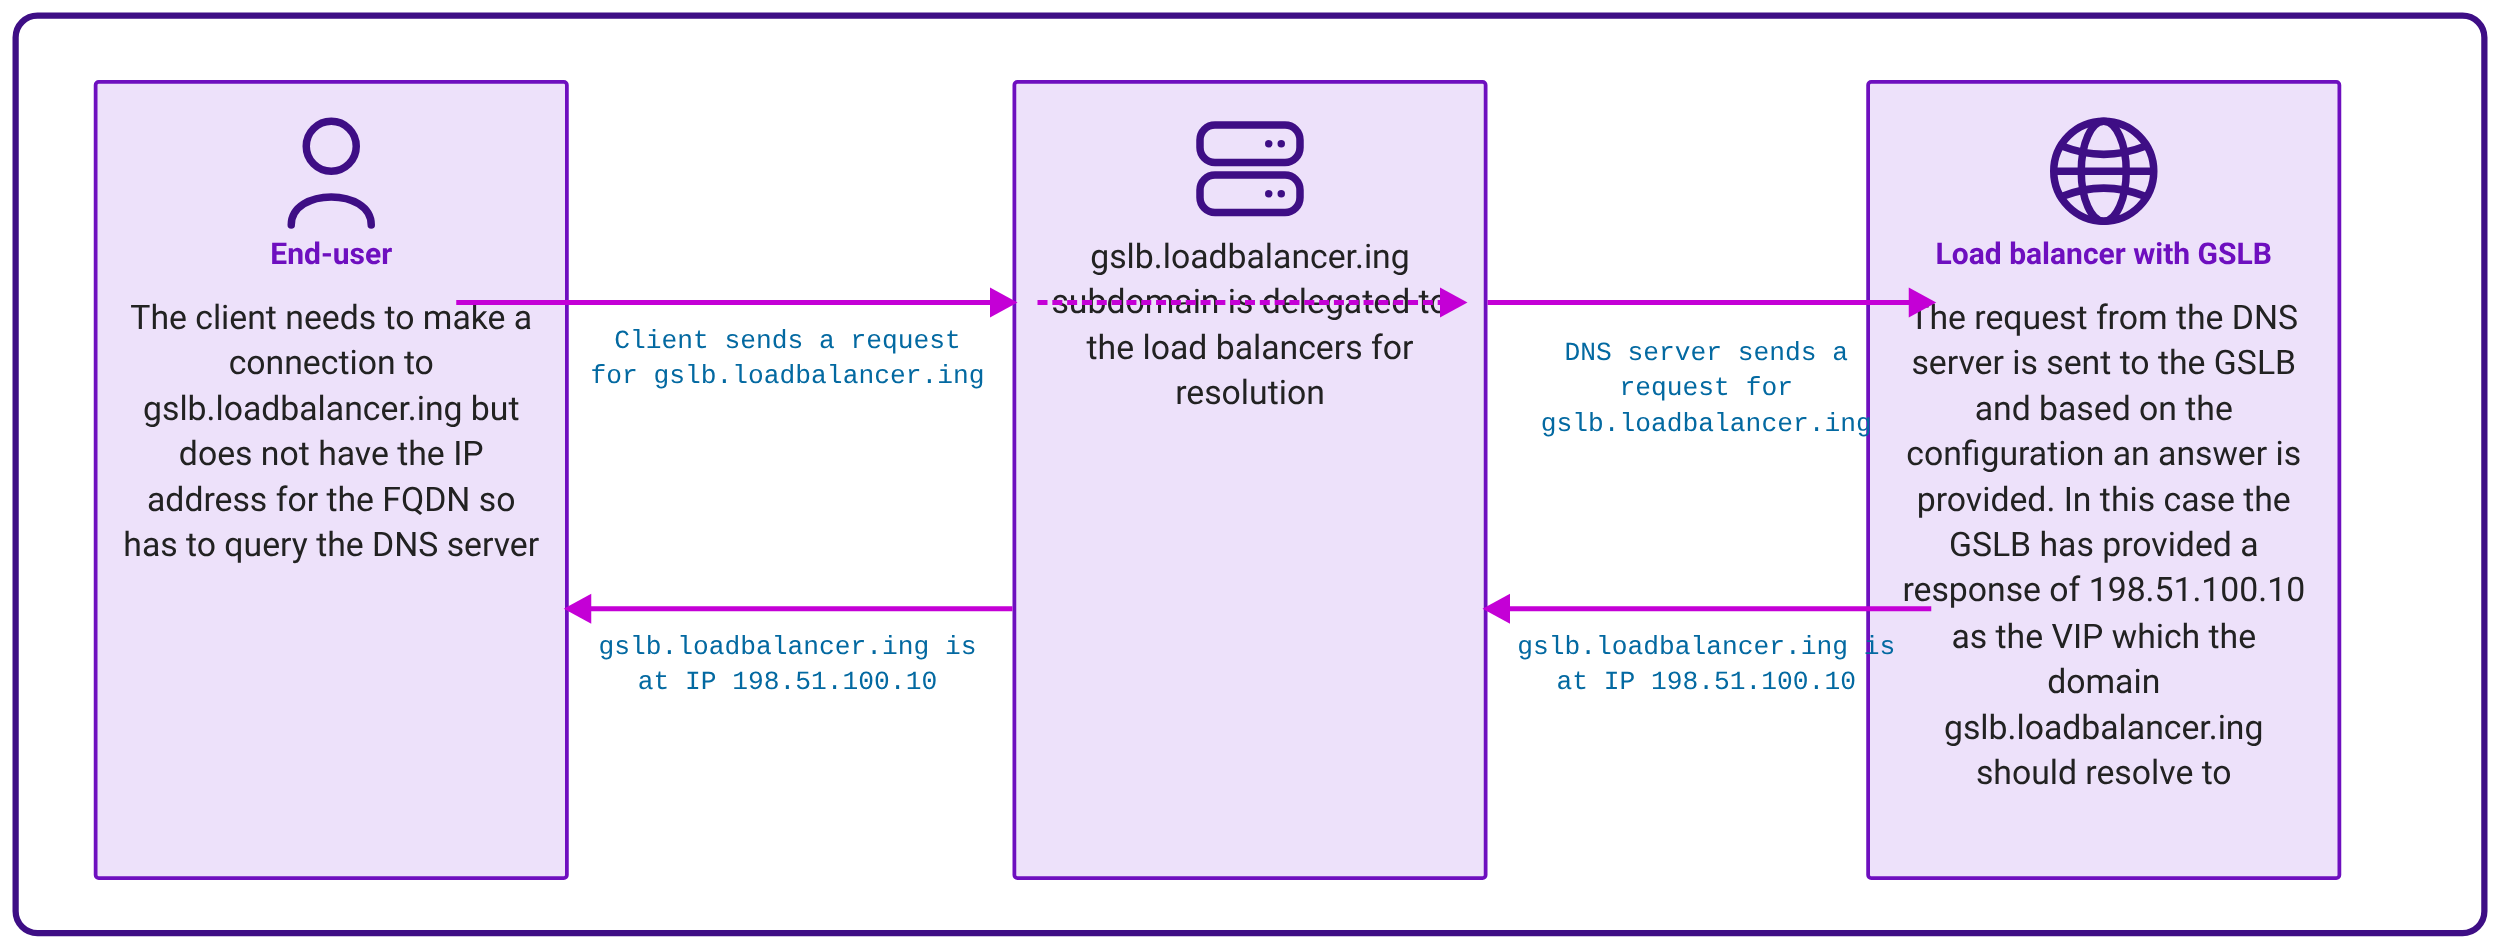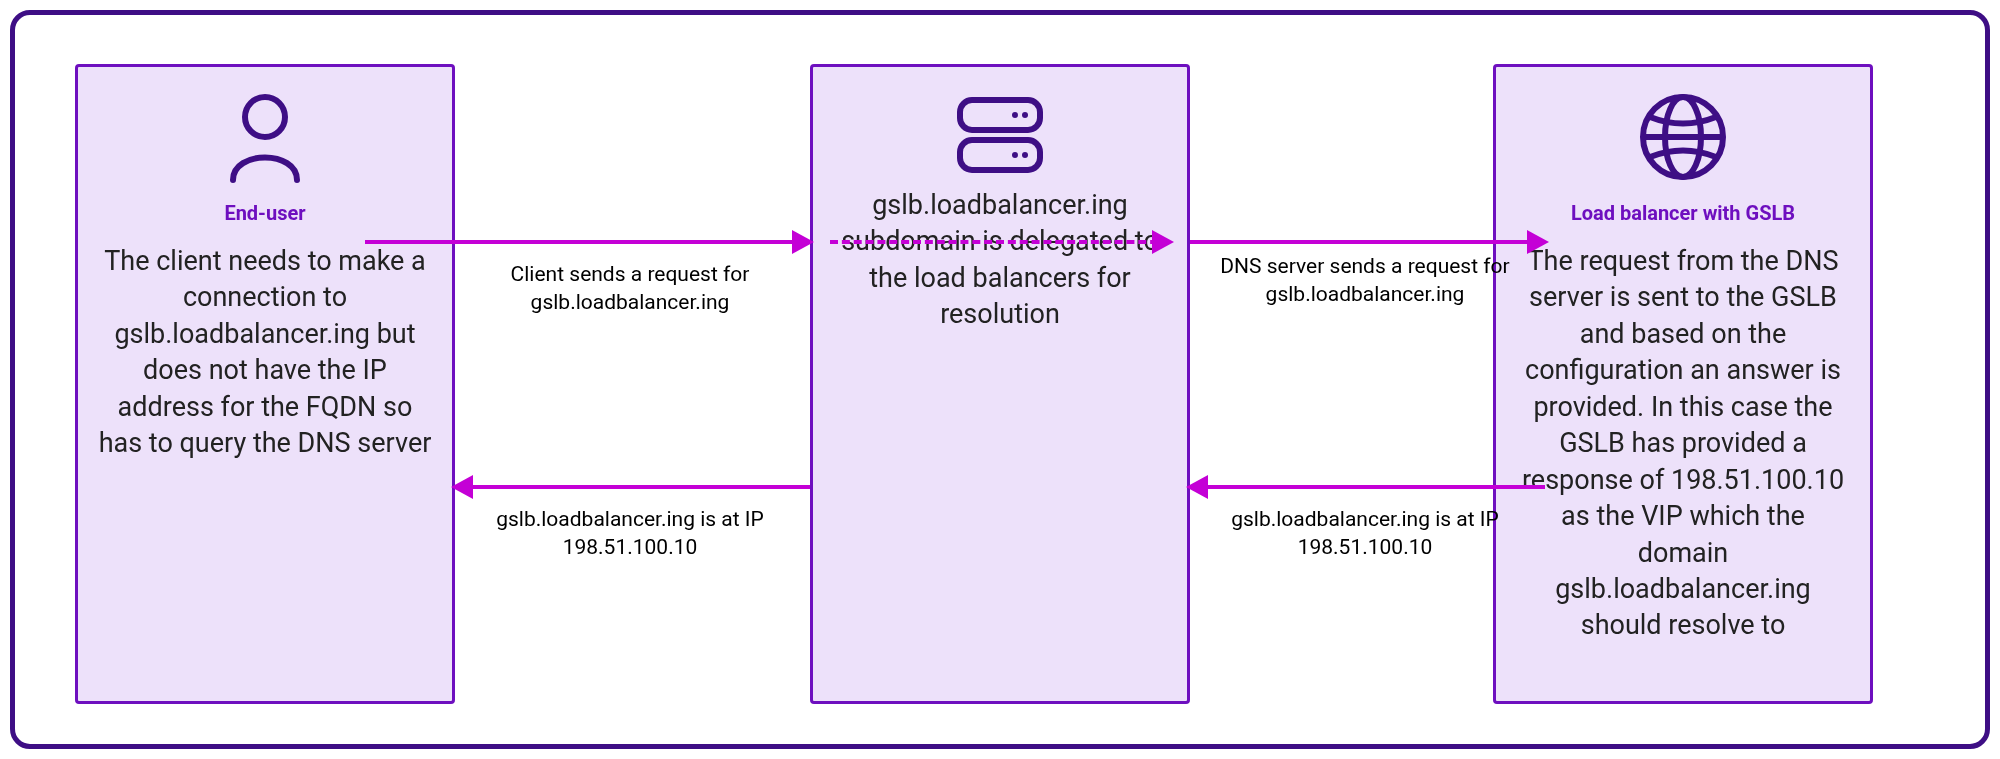--- a/index.html
+++ b/index.html
@@ -32,24 +32,24 @@
   .box.left   { left: 60px; }
   .box.mid    { left: 795px; }
   .box.right  { left: 1478px; }
   .icon-slot {
     height: 100px;
     display: flex;
     align-items: center;
     justify-content: center;
   }
   .box-title {
-    font-size: 20px;
+    font-size: 24px;
     font-weight: 700;
     color: #6e0fbf;
-    margin-top: 14px;
+    margin-top: 2px;
     margin-bottom: 18px;
     line-height: 1.2;
   }
   .box-desc, .box-desc2 {
     font-size: 27px;
     color: #222;
     line-height: 1.35;
   }
   .box-desc2 { position: absolute; left: 20px; right: 20px; }
   .left  .box-desc2 { top: 430px; }
@@ -67,23 +67,24 @@
     width: 0; height: 0;
     top: -14px;
     border-top: 12px solid transparent;
     border-bottom: 12px solid transparent;
   }
   .arrow .head-r { right: -4px; border-left: 22px solid #c400d6; }
   .arrow .head-l { left: -4px;  border-right: 22px solid #c400d6; }
   .arrow-label {
     position: absolute;
     font-size: 21px;
-    color: #000000;
+    color: #0369a1;
     text-align: center;
     line-height: 1.35;
+    font-family: Liberation Mono, monospace;
   }
   
   svg { overflow: visible; }
 </style>
 </head>
 <body>
 
 <div class="outer-frame">
 
   <div class="box left">
@@ -139,17 +140,17 @@
 
   <div class="arrow" style="left:1175px; top:470px; width:355px;">
     <div class="head-l"></div>
   </div>
 
   <div class="arrow" style="left:440px; top:470px; width:355px;">
     <div class="head-l"></div>
   </div>
 
   <div class="arrow-label" style="left:455px; top:245px; width:320px;">Client sends a request for gslb.loadbalancer.ing</div>
-  <div class="arrow-label" style="left:1190px; top:237px; width:320px;">DNS server sends a request for gslb.loadbalancer.ing</div>
+  <div class="arrow-label" style="left:1190px; top:255px; width:320px;">DNS server sends a request for gslb.loadbalancer.ing</div>
   <div class="arrow-label" style="left:455px; top:490px; width:320px;">gslb.loadbalancer.ing is at IP 198.51.100.10</div>
   <div class="arrow-label" style="left:1190px; top:490px; width:320px;">gslb.loadbalancer.ing is at IP 198.51.100.10</div>
 
 </div>
 
 </body></html>

